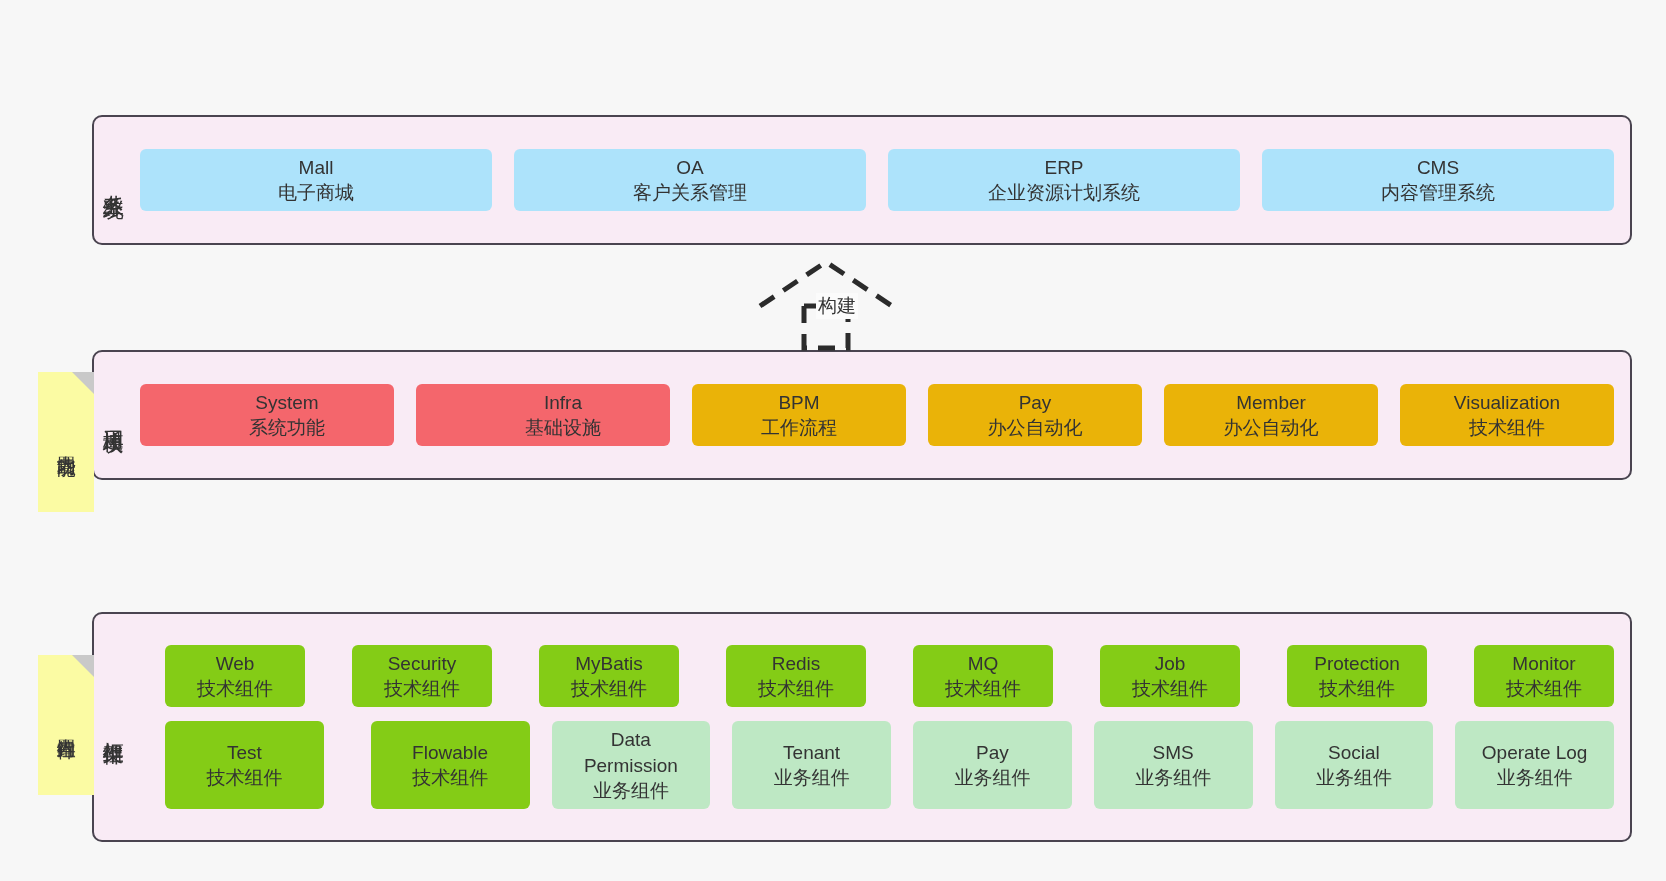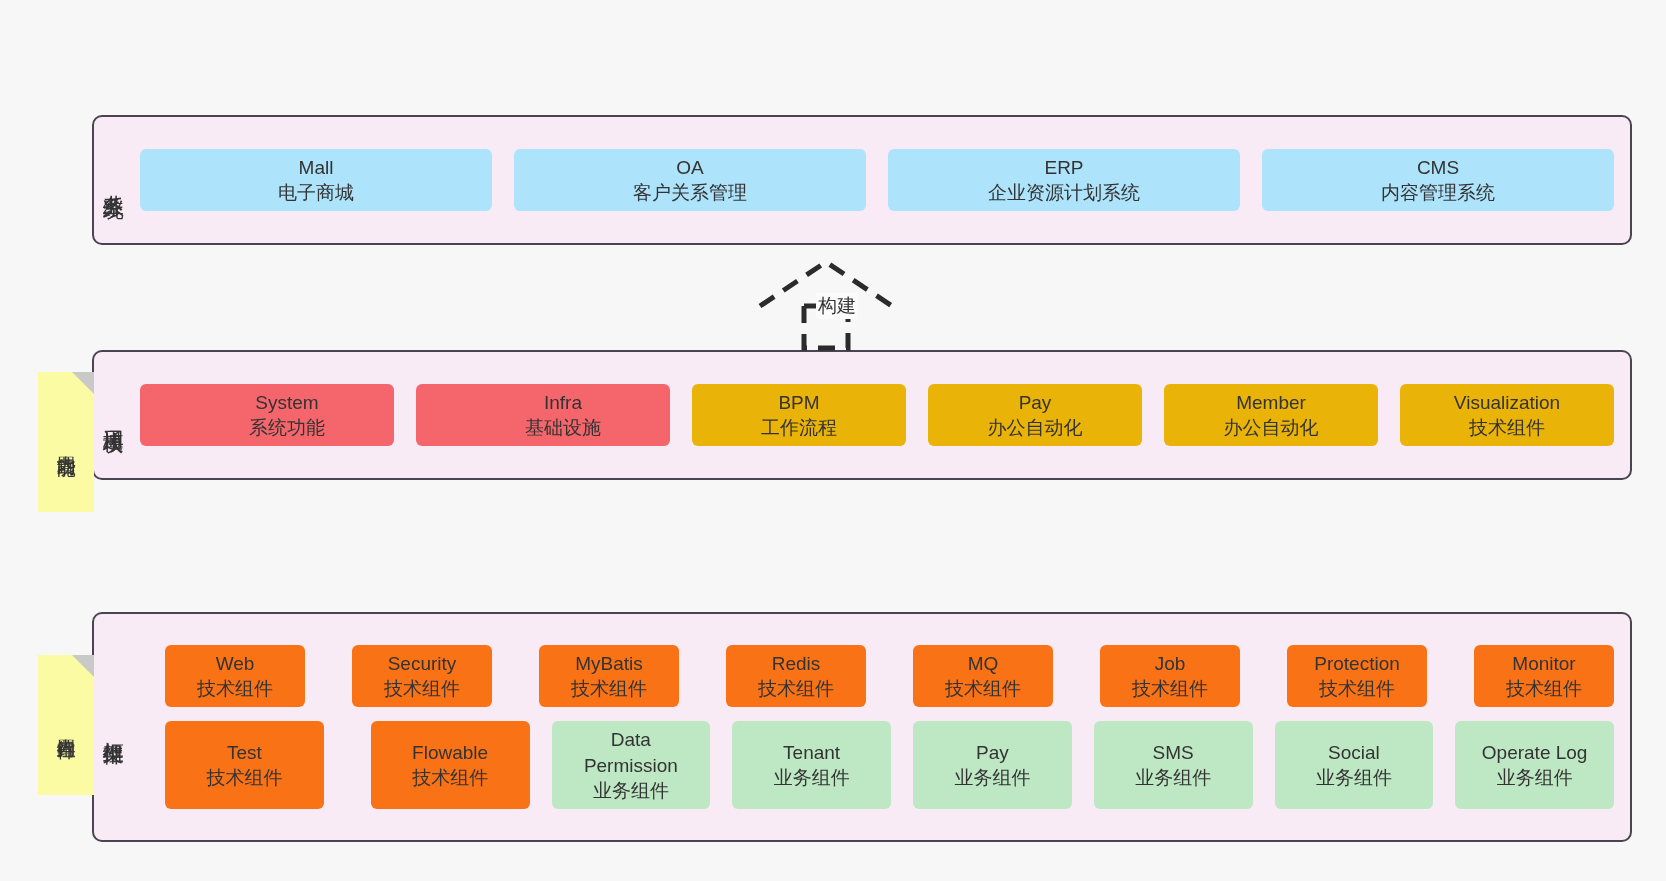--- a/index.html
+++ b/index.html
@@ -77,21 +77,21 @@
     box-sizing: border-box;
     padding: 6px 4px;
     user-select: none;
   }
   .card .t1 { white-space: pre-line; }
   .card .t2 { white-space: pre-line; }
 
   .c-blue        { background: #ade3fb; }
   .c-red         { background: #f4666c; padding-left: 44px; }
   .c-pink        { background: #eab308; }
-  .c-green       { background: #f97316; margin-left: 25px; }
+  .c-green       { background: #84cc16; margin-left: 25px; }
   .c-lightgreen  { background: #bee8c4; }
 
   
   .note {
     position: absolute;
     background: #fbfba3;
     display: flex;
     align-items: center;
     justify-content: center;
     font-size: 19px;

